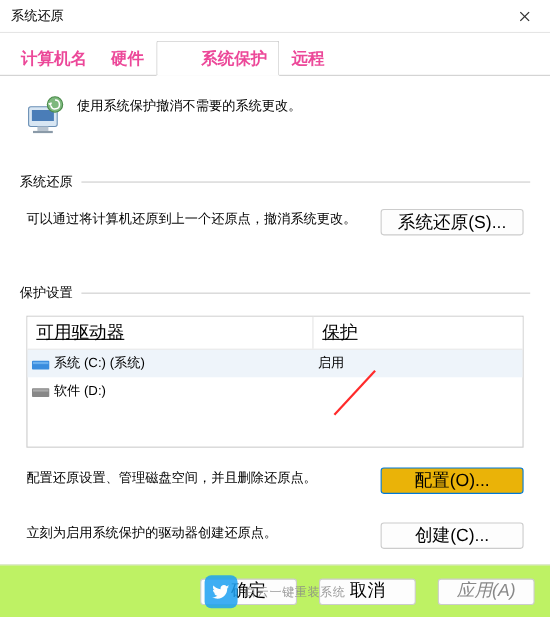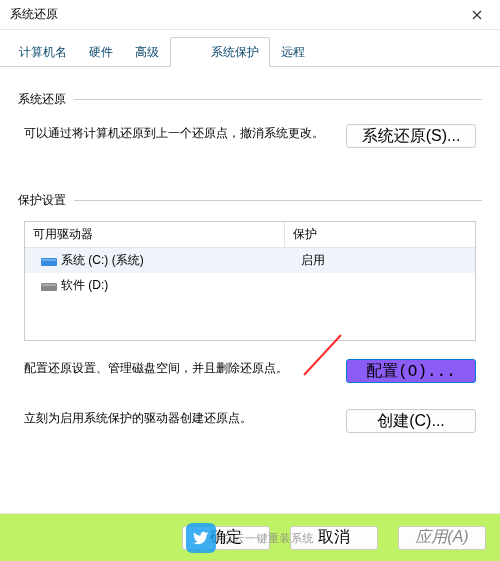--- a/index.html
+++ b/index.html
@@ -27,26 +27,27 @@
       color: #333;
     }
     .tabs {
       display: flex;
       padding: 6px 8px 0 8px;
       border-bottom: 1px solid #d0d0d0;
       gap: 0;
     }
     .tab {
       padding: 6px 10px 5px 10px;
-      font-size: 12px;
-      color: #0c4a6e;
+      font-size: 15px;
+      color: #ec4899;
       position: relative;
       top: 1px;
       border: 1px solid transparent;
       border-bottom: none;
+      font-weight: bold;
     }
     .tab.active {
       border: 1px solid #d0d0d0;
       border-bottom: 1px solid #fff;
       background: #fff;
       border-radius: 2px 2px 0 0;
       padding-left: 40px;
     }
     .content {
       padding: 10px 18px;
@@ -88,48 +89,48 @@
       background: #fdfdfd;
       font-size: 16px;
       font-family: inherit;
       border-radius: 3px;
       cursor: pointer;
       display: flex;
       align-items: center;
       justify-content: center;
     }
     .btn.highlight {
-      background: #8b5cf6;
+      background: #eab308;
       border-color: #0078d7;
-      font-family: Liberation Mono, monospace;
     }
     .drives-table {
       border: 1px solid #ccc;
       margin: 0 6px 0 6px;
       height: 120px;
     }
     .drives-header {
       display: flex;
       background: #fff;
       border-bottom: 1px solid #e5e5e5;
     }
     .drives-header .col {
       padding: 4px 8px;
-      font-size: 12px;
+      font-size: 16px;
+      text-decoration: underline;
     }
     .col-drive { flex: 0 0 260px; border-right: 1px solid #e5e5e5; }
     .col-protect { flex: 1; }
     .drives-body { }
     .drive-row {
       display: flex;
       align-items: center;
       padding: 2px 0;
     }
     .drive-row.selected { background: #eef4fa; }
-    .drive-row .cell { padding: 2px 16px; font-size: 12px; display: flex; align-items: center; gap: 4px; }
+    .drive-row .cell { padding: 2px 4px; font-size: 12px; display: flex; align-items: center; gap: 4px; }
     .cell-drive { flex: 0 0 260px; }
     .cell-protect { flex: 1; }
     .drive-icon { width: 16px; height: 12px; display: inline-block; }
     .arrow {
       position: absolute;
       pointer-events: none;
     }
     .bottom-bar {
       position: absolute;
       bottom: 0; left: 0; right: 0;
@@ -173,27 +174,39 @@
   <div class="close-btn">
     <svg width="10" height="10" viewBox="0 0 10 10">
         <path d="M1 1 L9 9 M9 1 L1 9" stroke="#333" stroke-width="1.2"></path>
       </svg>
   </div>
 </div>
 
 <div class="tabs">
   <div class="tab">计算机名</div>
   <div class="tab">硬件</div>
-  <div class="tab">高级</div>
   <div class="tab active">系统保护</div>
   <div class="tab">远程</div>
 </div>
 
 <div class="content">
 
+  <div class="intro">
+    <span class="intro-icon">
+      <svg width="40" height="40" viewBox="0 0 40 40">
+        <rect x="6" y="12" width="26" height="18" rx="2" fill="#d8e6f3" stroke="#6a8fb5"></rect>
+        <rect x="9" y="15" width="20" height="10" fill="#4a7db8"></rect>
+        <rect x="14" y="30" width="10" height="4" fill="#b8c4d0"></rect>
+        <rect x="10" y="34" width="18" height="2" fill="#8a9aa8"></rect>
+        <circle cx="30" cy="10" r="7" fill="#7db87d" stroke="#4a8a4a"></circle>
+        <path d="M30 6 A4 4 0 1 1 26.2 11 M26.5 10.5 L25 9.5 L27 8.5" fill="none" stroke="#fff" stroke-width="1.4"></path>
+      </svg>
+    </span>
+    <div class="intro-text">使用系统保护撤消不需要的系统更改。</div>
+  </div>
 
   <div class="section">
     <div class="section-header">
       <span class="section-title">系统还原</span>
       <span class="section-line"></span>
     </div>
     <div class="row">
       <div class="row-text">可以通过将计算机还原到上一个还原点，撤消系统更改。</div>
       <button class="btn">系统还原(S)...</button>
     </div>

